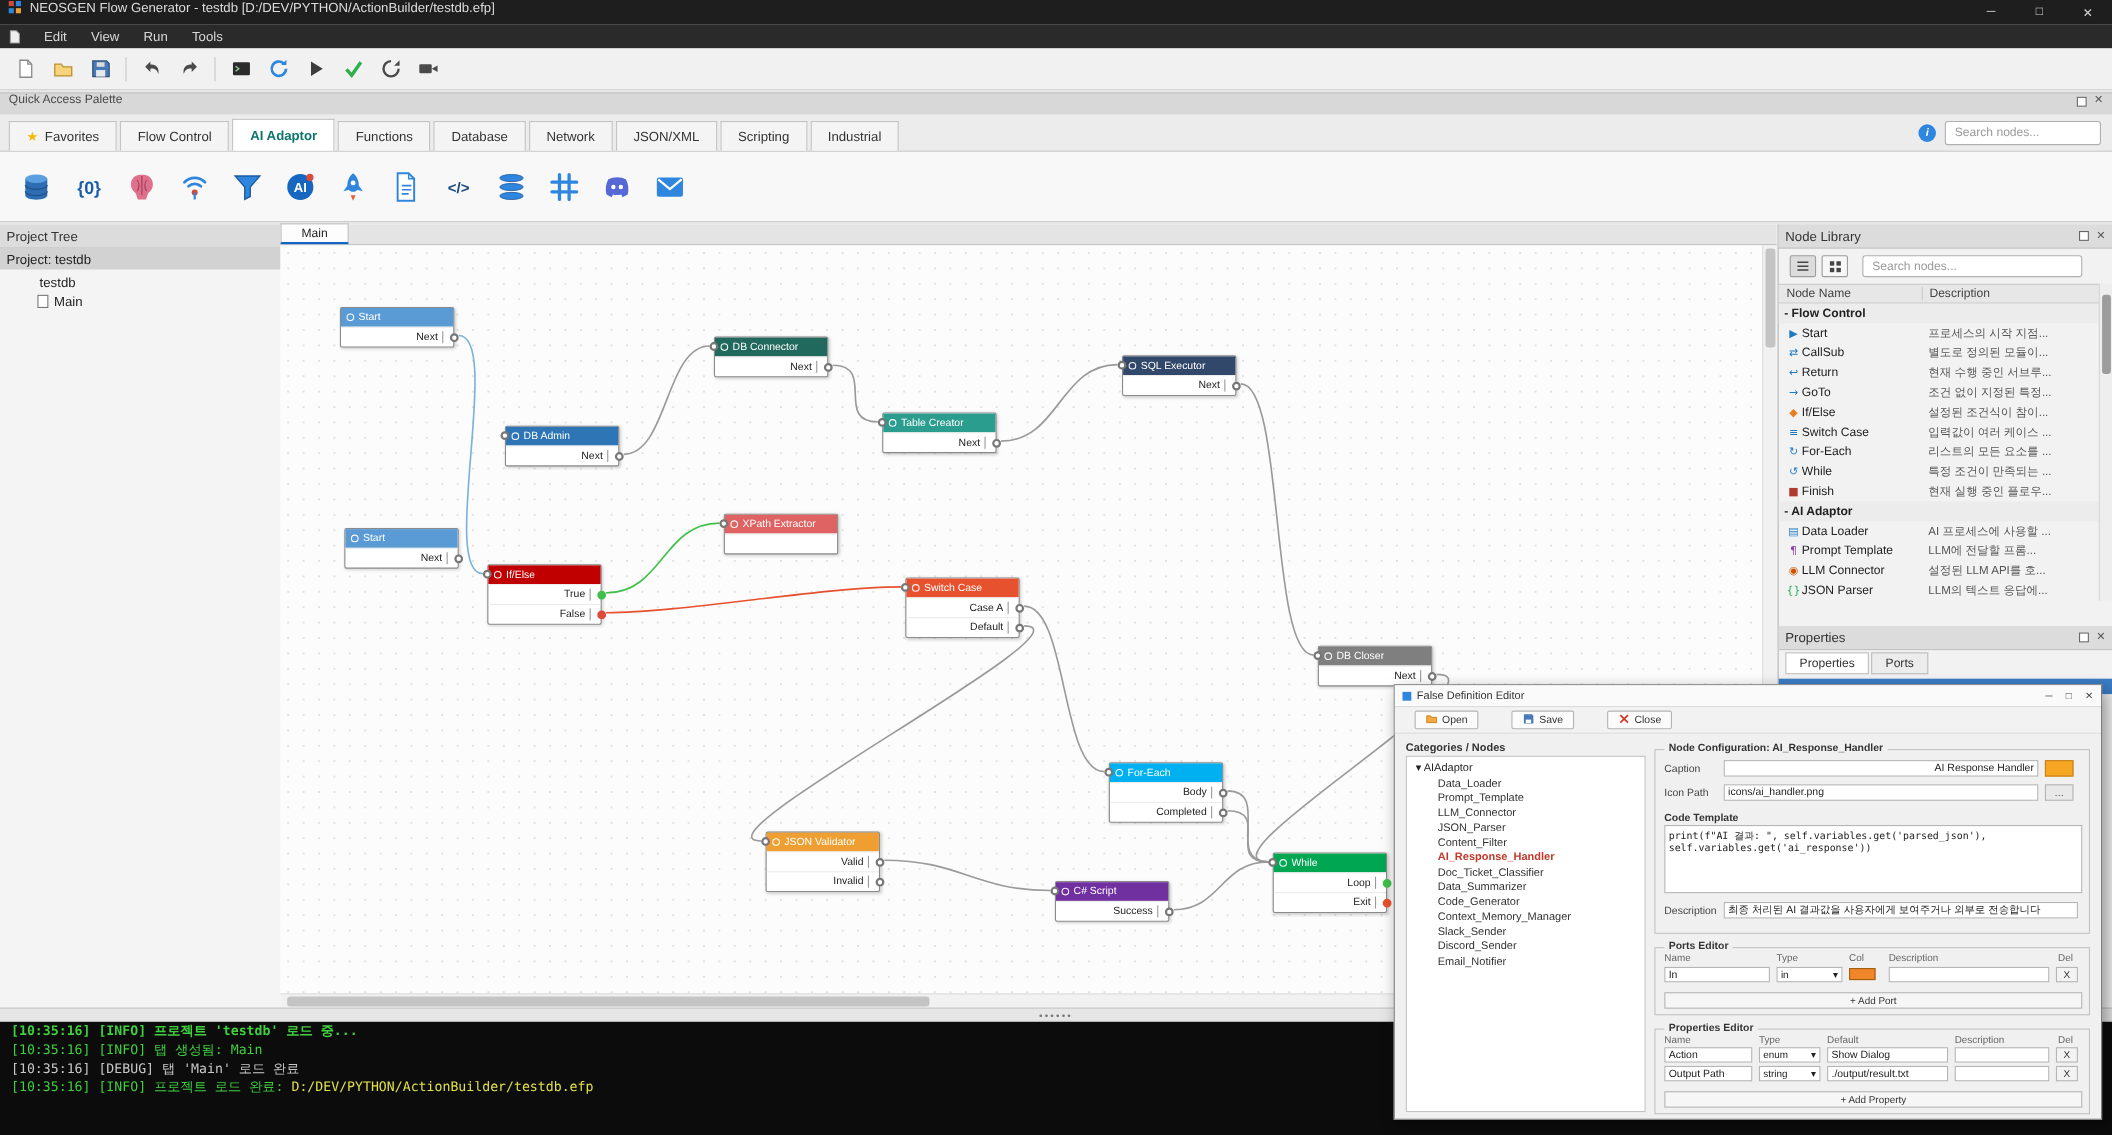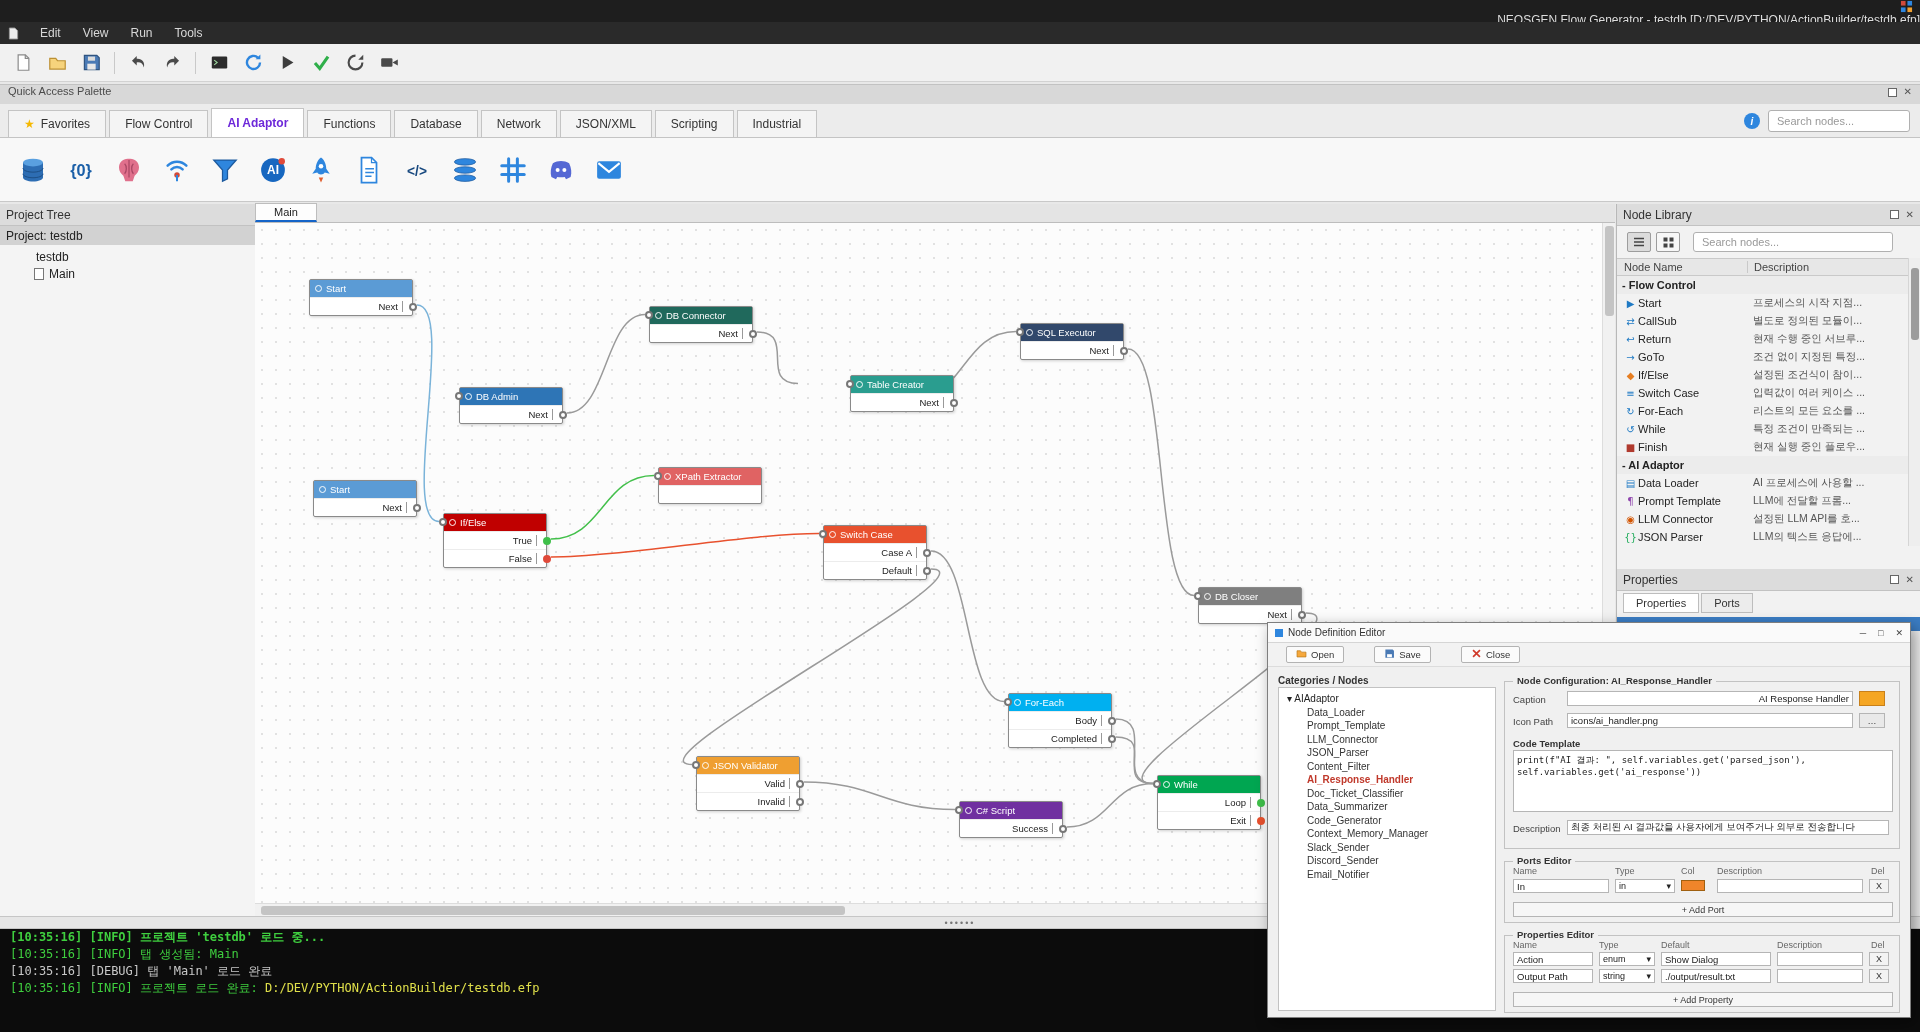--- a/index.html
+++ b/index.html
@@ -1,42 +1,42 @@
 <!DOCTYPE html>
 <html><head>
 <meta charset="utf-8">
 <style>
 *{margin:0;padding:0;box-sizing:border-box;}
 html,body{width:1920px;height:1032px;overflow:hidden;background:#000;}
 body{font-family:"Liberation Sans","DejaVu Sans",sans-serif;}
 .app{position:relative;width:1920px;height:1032px;background:#e8e8e8;overflow:hidden;}
 
 
-.titlebar{position:absolute;left:0;top:0;width:1920px;height:22px;background:#1e1e1e;display:flex;align-items:flex-end;color:#dcdcdc;font-size:12px;flex-direction:column;}
+.titlebar{position:absolute;left:0;top:0;width:1920px;height:22px;background:#1e1e1e;display:flex;align-items:flex-start;color:#dcdcdc;font-size:12px;}
 .app-icon{margin:0 7px;display:flex;}
 .title-text{white-space:nowrap;}
 .win-controls{margin-left:auto;display:flex;height:22px;}
 .win-btn{width:44px;height:22px;display:flex;align-items:center;justify-content:center;color:#d0d0d0;font-size:11px;}
 .menubar{position:absolute;left:0;top:22px;width:1920px;height:22px;background:#2a2a2a;display:flex;align-items:center;color:#d8d8d8;font-size:12px;}
 .menu-fileicon{margin:0 10px 0 8px;display:flex;}
 #menu-items{display:flex;}
 .menu-item{padding:0 11px;height:22px;display:flex;align-items:center;}
 .toolbar{position:absolute;left:0;top:44px;width:1920px;height:38px;background:#f1f1f1;border-bottom:1px solid #d2d2d2;display:flex;align-items:center;padding-left:8px;}
 .tbtn{width:30px;height:30px;display:flex;align-items:center;justify-content:center;border-radius:3px;margin-right:4px;}
 .tsep{width:1px;height:22px;background:#c9c9c9;margin:0 8px 0 4px;}
 
 
 .qap-header{position:absolute;left:0;top:84px;width:1920px;height:20px;background:#d8d8d8;border-top:1px solid #c2c2c2;border-bottom:1px solid #c6c6c6;display:flex;align-items:flex-end;justify-content:space-between;padding:12px 8px;font-size:11px;color:#4a4a4a;}
 .ph-icons{display:flex;gap:7px;align-items:center;}
 .ph-box{width:9px;height:9px;border:1px solid #666;background:#fff;display:inline-block;}
 .ph-x{font-size:10px;color:#555;line-height:10px;}
 .qap-tabs{position:absolute;left:0;top:104px;width:1920px;height:34px;background:#ececec;border-bottom:1px solid #c4c4c4;}
 #qap-tab-list{position:absolute;left:8px;bottom:0;display:flex;gap:3px;align-items:flex-end;}
 .qtab{height:27px;padding:0 15px;display:flex;align-items:center;gap:6px;background:#f4f4f4;border:1px solid #c4c4c4;border-bottom:none;font-size:12px;color:#333;}
-.qtab.active{background:#fff;color:#6d28d9;font-weight:bold;height:29px;}
+.qtab.active{background:#fff;color:#0f766e;font-weight:bold;height:29px;}
 .star{color:#f5b800;font-size:12px;}
 .tabs-right{position:absolute;right:10px;top:6px;display:flex;align-items:center;gap:8px;}
 .info-dot{width:16px;height:16px;border-radius:50%;background:#2e86de;color:#fff;font-size:10px;font-weight:bold;display:flex;align-items:center;justify-content:center;font-style:italic;}
 .search{height:22px;border:1px solid #b0b0b0;border-radius:3px;background:#fff;font-size:11px;padding:0 8px;font-family:inherit;color:#333;}
 .search::placeholder{color:#999;}
 .qap-icons{position:absolute;left:0;top:138px;width:1920px;height:64px;background:#f8f8f8;border-bottom:1px solid #c8c8c8;display:flex;align-items:center;gap:10px;padding-left:14px;}
 .ptile{width:38px;height:38px;display:flex;align-items:center;justify-content:center;}
 
 
 .phead{height:22px;background:#dcdcdc;border-bottom:1px solid #c2c2c2;display:flex;align-items:center;justify-content:space-between;padding:0 6px;font-size:12px;color:#333;}
@@ -431,21 +431,21 @@
           <div class="fn-head" style="background: rgb(46, 117, 182);">
             <span class="fn-in"></span>
             <span class="fn-ico"></span>
             <span class="fn-title">DB Admin</span>
           </div>
           <div class="fn-row">
             <span class="fn-plabel">Next</span>
             <span class="fn-port"></span>
           </div>
         </div>
-        <div class="flow-node" style="left: 547px; top: 152px; margin-left: 48px;">
+        <div class="flow-node" style="left: 547px; top: 152px;">
           <div class="fn-head" style="background: rgb(42, 157, 143);">
             <span class="fn-in"></span>
             <span class="fn-ico"></span>
             <span class="fn-title">Table Creator</span>
           </div>
           <div class="fn-row">
             <span class="fn-plabel">Next</span>
             <span class="fn-port"></span>
           </div>
         </div>
@@ -695,21 +695,21 @@
         <div class="log-line" style="color: rgb(63, 207, 63); font-weight: bold;">[10:35:16] [INFO] 프로젝트 'testdb' 로드 중...</div>
         <div class="log-line" style="color: rgb(63, 207, 63);">[10:35:16] [INFO] 탭 생성됨: Main</div>
         <div class="log-line" style="color: rgb(200, 200, 200);">[10:35:16] [DEBUG] 탭 'Main' 로드 완료</div>
         <div class="log-line"><span style="color: rgb(63, 207, 63);">[10:35:16] [INFO] 프로젝트 로드 완료: </span><span style="color: rgb(224, 224, 74);">D:/DEV/PYTHON/ActionBuilder/testdb.efp</span></div>
       </div>
   </div>
 
   <div class="dialog">
     <div class="dlg-title">
       <span class="dlg-ico"></span>
-      <span>Node Definition Editor</span>
+      <span>False Definition Editor</span>
       <span class="dlg-controls">
         <span>─</span>
         <span>□</span>
         <span>✕</span>
       </span>
     </div>
     <div class="dlg-toolbar" id="dlg-toolbar">
         <div class="dlg-btn">
           <span><svg viewBox="0 0 16 16" width="11" height="11">
               <path d="M1.5 4h5l1.5 2h6.5v7h-13z" fill="#f6a83c" stroke="#b87818"></path>

